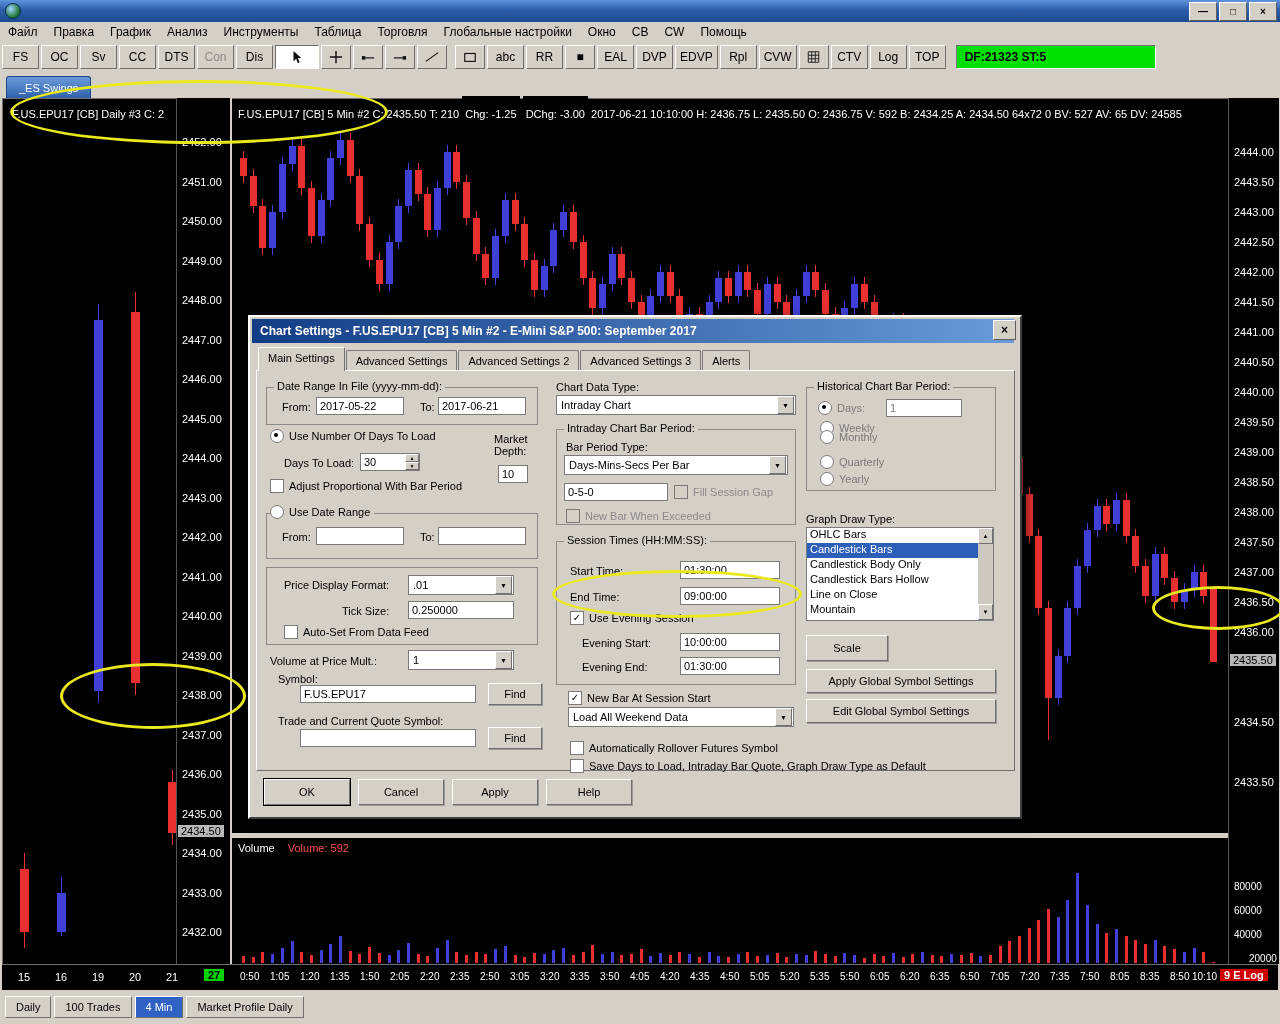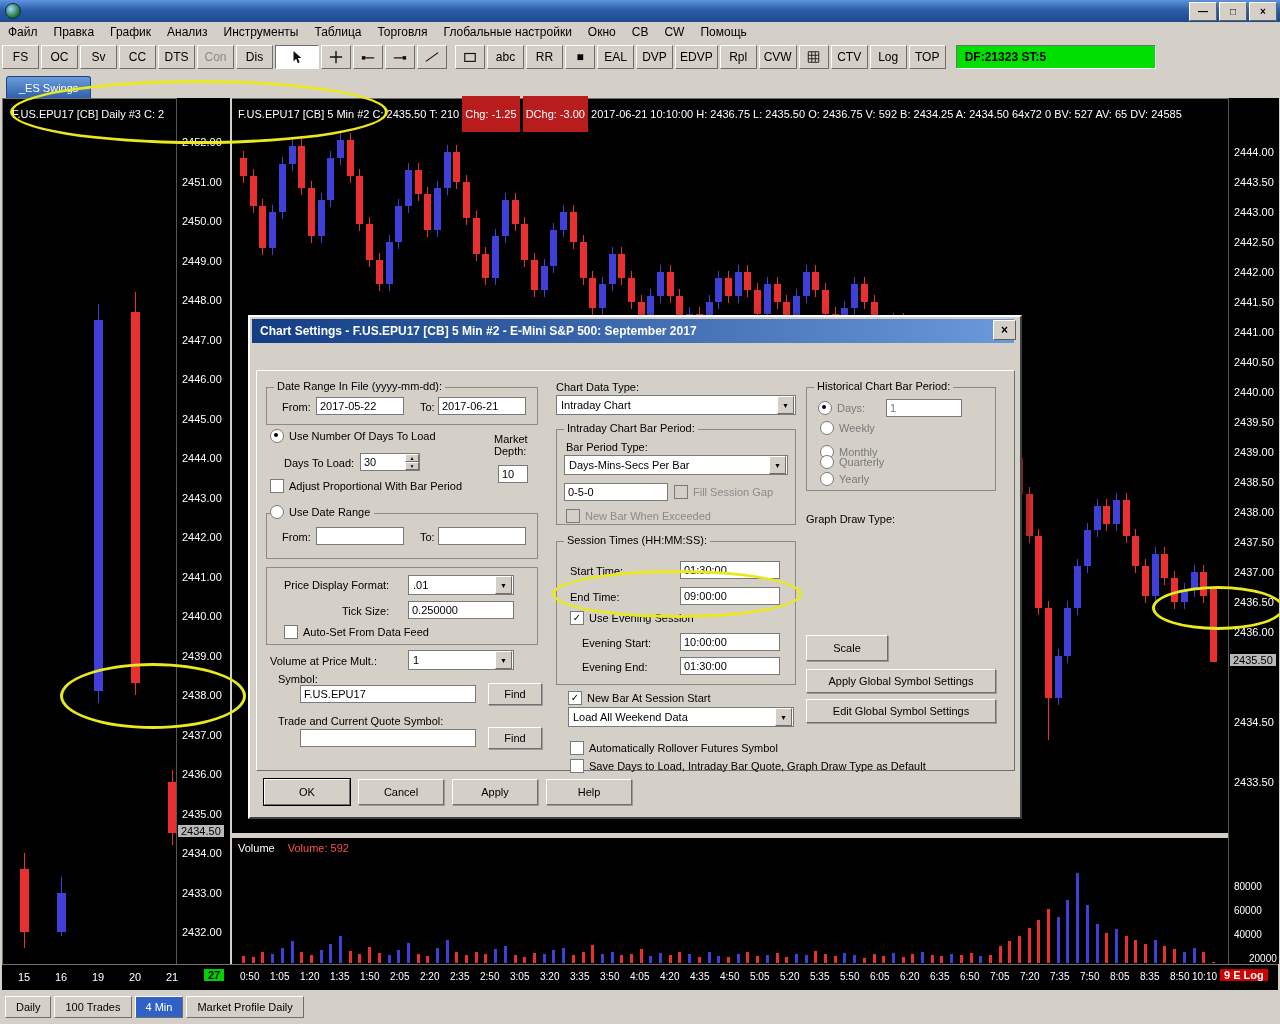--- a/index.html
+++ b/index.html
@@ -33,21 +33,21 @@
 
   #ws-tab{position:absolute;left:6px;top:76px;height:21px;padding:0 12px;
     background:linear-gradient(180deg,#6b9bd8,#2f62ad);color:#fff;font-size:11px;
     display:flex;align-items:center;border:1px solid #1d4687;border-bottom:none;
     border-radius:3px 3px 0 0}
 
   
   #chart-bg{position:absolute;left:2px;top:98px;width:1276px;height:892px;background:#000;
     border:1px solid #6f6f6f;box-sizing:border-box}
   .hdr{position:absolute;font-size:11px;color:#fff;white-space:nowrap;z-index:6}
-  .red-seg{background:#b91c1c;padding:12px 3px}
+  .red-seg{background:#000000;padding:12px 3px}
   #daily-chart{position:absolute;left:8px;top:128px;width:168px;height:836px;overflow:hidden}
   #main-chart{position:absolute;left:232px;top:128px;width:996px;height:705px;overflow:hidden}
   #volume-chart{position:absolute;left:232px;top:838px;width:996px;height:125px;overflow:hidden}
   #left-scale{position:absolute;left:176px;top:98px;width:53px;height:866px;background:#000;
     border-left:1px solid #555}
   #right-scale{position:absolute;left:1228px;top:98px;width:50px;height:866px;background:#000;
     border-left:1px solid #555}
   #vsplit{position:absolute;left:229px;top:98px;width:3px;height:866px;background:#d4d0c8}
   #hsplit{position:absolute;left:232px;top:833px;width:996px;height:5px;background:#d4d0c8}
   .scale-label{position:absolute;font-size:11px;color:#fff;white-space:nowrap}
@@ -654,20 +654,21 @@
   <span class="wtab">100 Trades</span>
   <span class="wtab active">4 Min</span>
   <span class="wtab">Market Profile Daily</span>
 </div>
 
 <div id="dialog">
   <div id="dlg-title">
     <span>Chart Settings - F.US.EPU17 [CB]  5 Min  #2 - E-Mini S&amp;P 500: September 2017</span>
   </div>
   <div id="dlg-close">×</div>
+  <div id="dlg-tabs"><span class="dtab active">Main Settings</span><span class="dtab">Advanced Settings</span><span class="dtab">Advanced Settings 2</span><span class="dtab">Advanced Settings 3</span><span class="dtab">Alerts</span></div>
   <div id="dlg-page"></div>
 
   <div class="grp" style="left:16px;top:70px;width:272px;height:38px"></div>
   <span class="legend" style="left:24px;top:63px">Date Range In File (yyyy-mm-dd):</span>
   <span class="lbl" style="left:32px;top:84px">From:</span>
   <input class="field" style="left: 66px; top: 80px; width: 88px;" readonly="" value="2017-05-22">
   <span class="lbl" style="left:170px;top:84px">To:</span>
   <input class="field" style="left: 188px; top: 80px; width: 88px;" readonly="" value="2017-06-21">
 
   <div class="rd sel" style="left:20px;top:112px">
@@ -789,34 +790,46 @@
   <span class="legend" style="left:564px;top:63px">Historical Chart Bar Period:</span>
   <div class="rd sel disabled" style="left:568px;top:84px">
     <span class="ci"></span>
     <span>Days:</span>
   </div>
   <input class="field" style="left: 636px; top: 82px; width: 76px; color: rgb(122, 122, 122);" readonly="" value="1">
   <div class="rd disabled" style="left:570px;top:104px">
     <span class="ci"></span>
     <span>Weekly</span>
   </div>
-  <div class="rd disabled" style="left:570px;top:128px">
+  <div class="rd disabled" style="left:570px;top:113px">
     <span class="ci"></span>
     <span>Monthly</span>
   </div>
   <div class="rd disabled" style="left:570px;top:138px">
     <span class="ci"></span>
     <span>Quarterly</span>
   </div>
   <div class="rd disabled" style="left:570px;top:155px">
     <span class="ci"></span>
     <span>Yearly</span>
   </div>
 
   <span class="lbl" style="left:556px;top:196px">Graph Draw Type:</span>
+  <div class="list" style="left:556px;top:210px;width:188px;height:94px">
+    <div class="li" style="width: 170px;">OHLC Bars</div>
+      <div class="li sel" style="width: 170px;">Candlestick Bars</div>
+      <div class="li" style="width: 170px;">Candlestick Body Only</div>
+      <div class="li" style="width: 170px;">Candlestick Bars Hollow</div>
+      <div class="li" style="width: 170px;">Line on Close</div>
+      <div class="li" style="width: 170px;">Mountain</div>
+      <div class="sbar">
+      <span class="sbtn up"></span>
+      <span class="sbtn dn"></span>
+    </div>
+  </div>
 
   <div class="b3" style="left:556px;top:318px;width:80px;height:24px">
       <span>Scale</span>
     </div>
   <div class="b3" style="left:556px;top:352px;width:188px;height:22px">
       <span>Apply Global Symbol Settings</span>
     </div>
   <div class="b3" style="left:556px;top:382px;width:188px;height:22px">
       <span>Edit Global Symbol Settings</span>
     </div>

